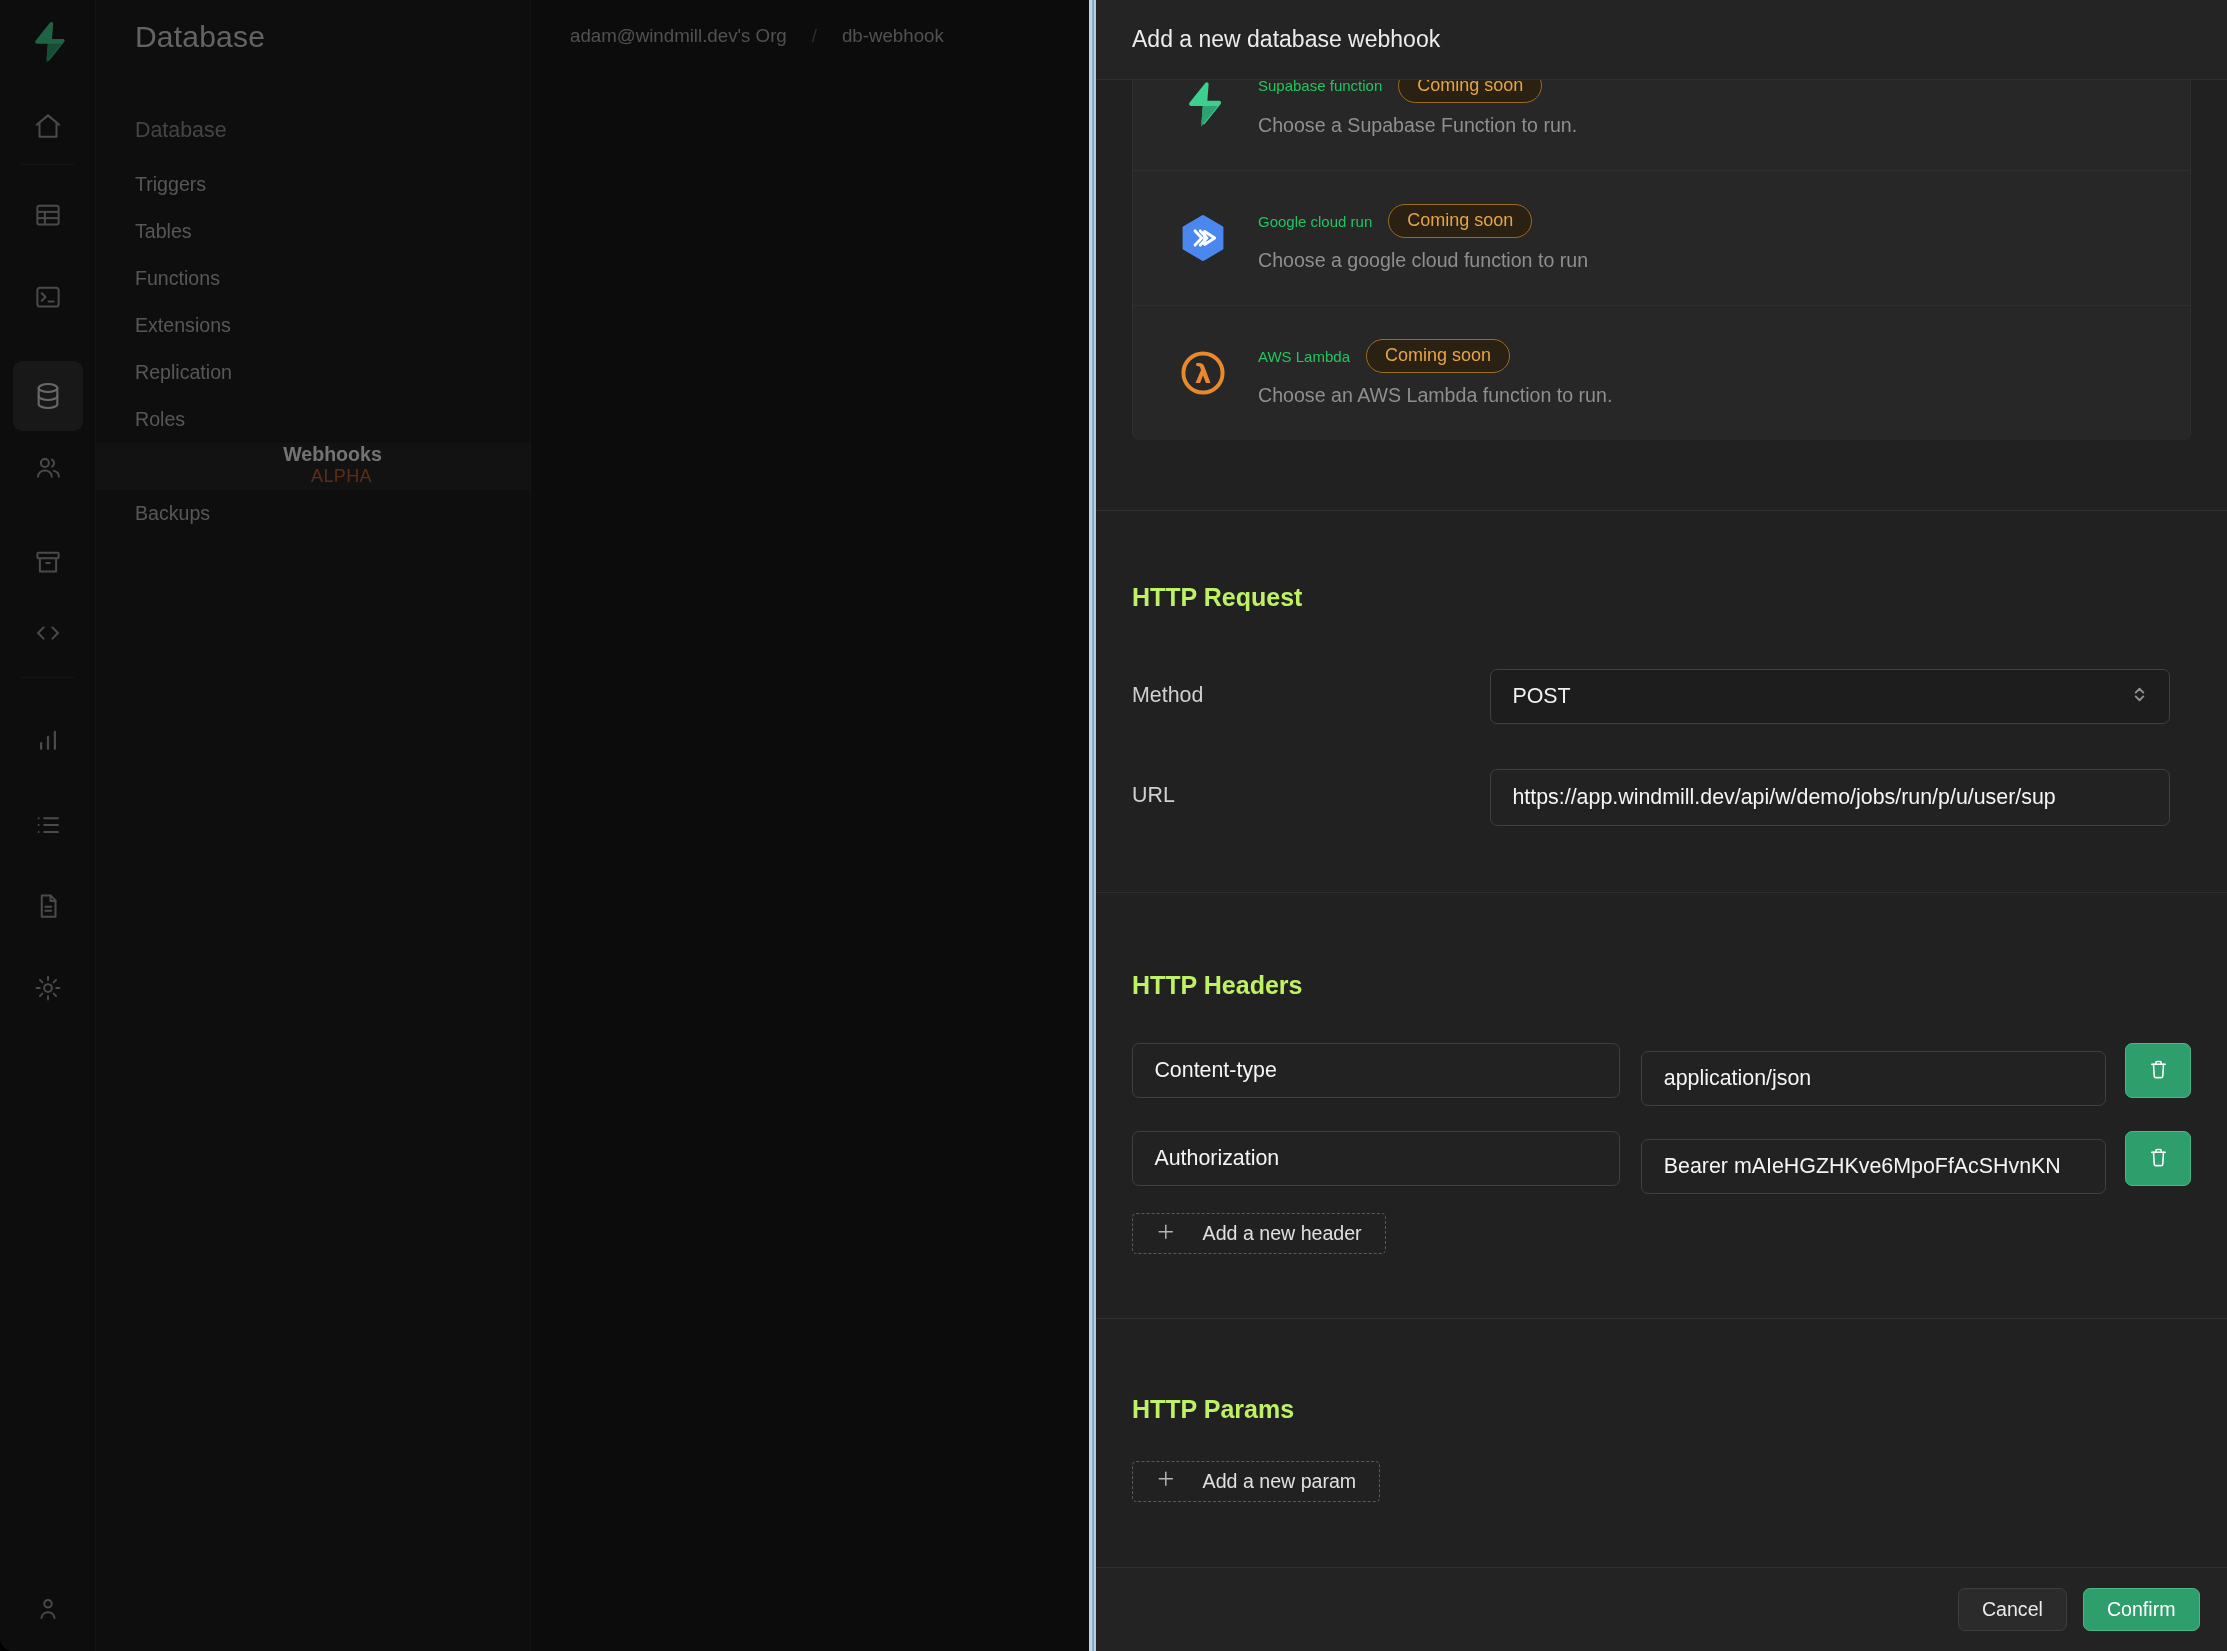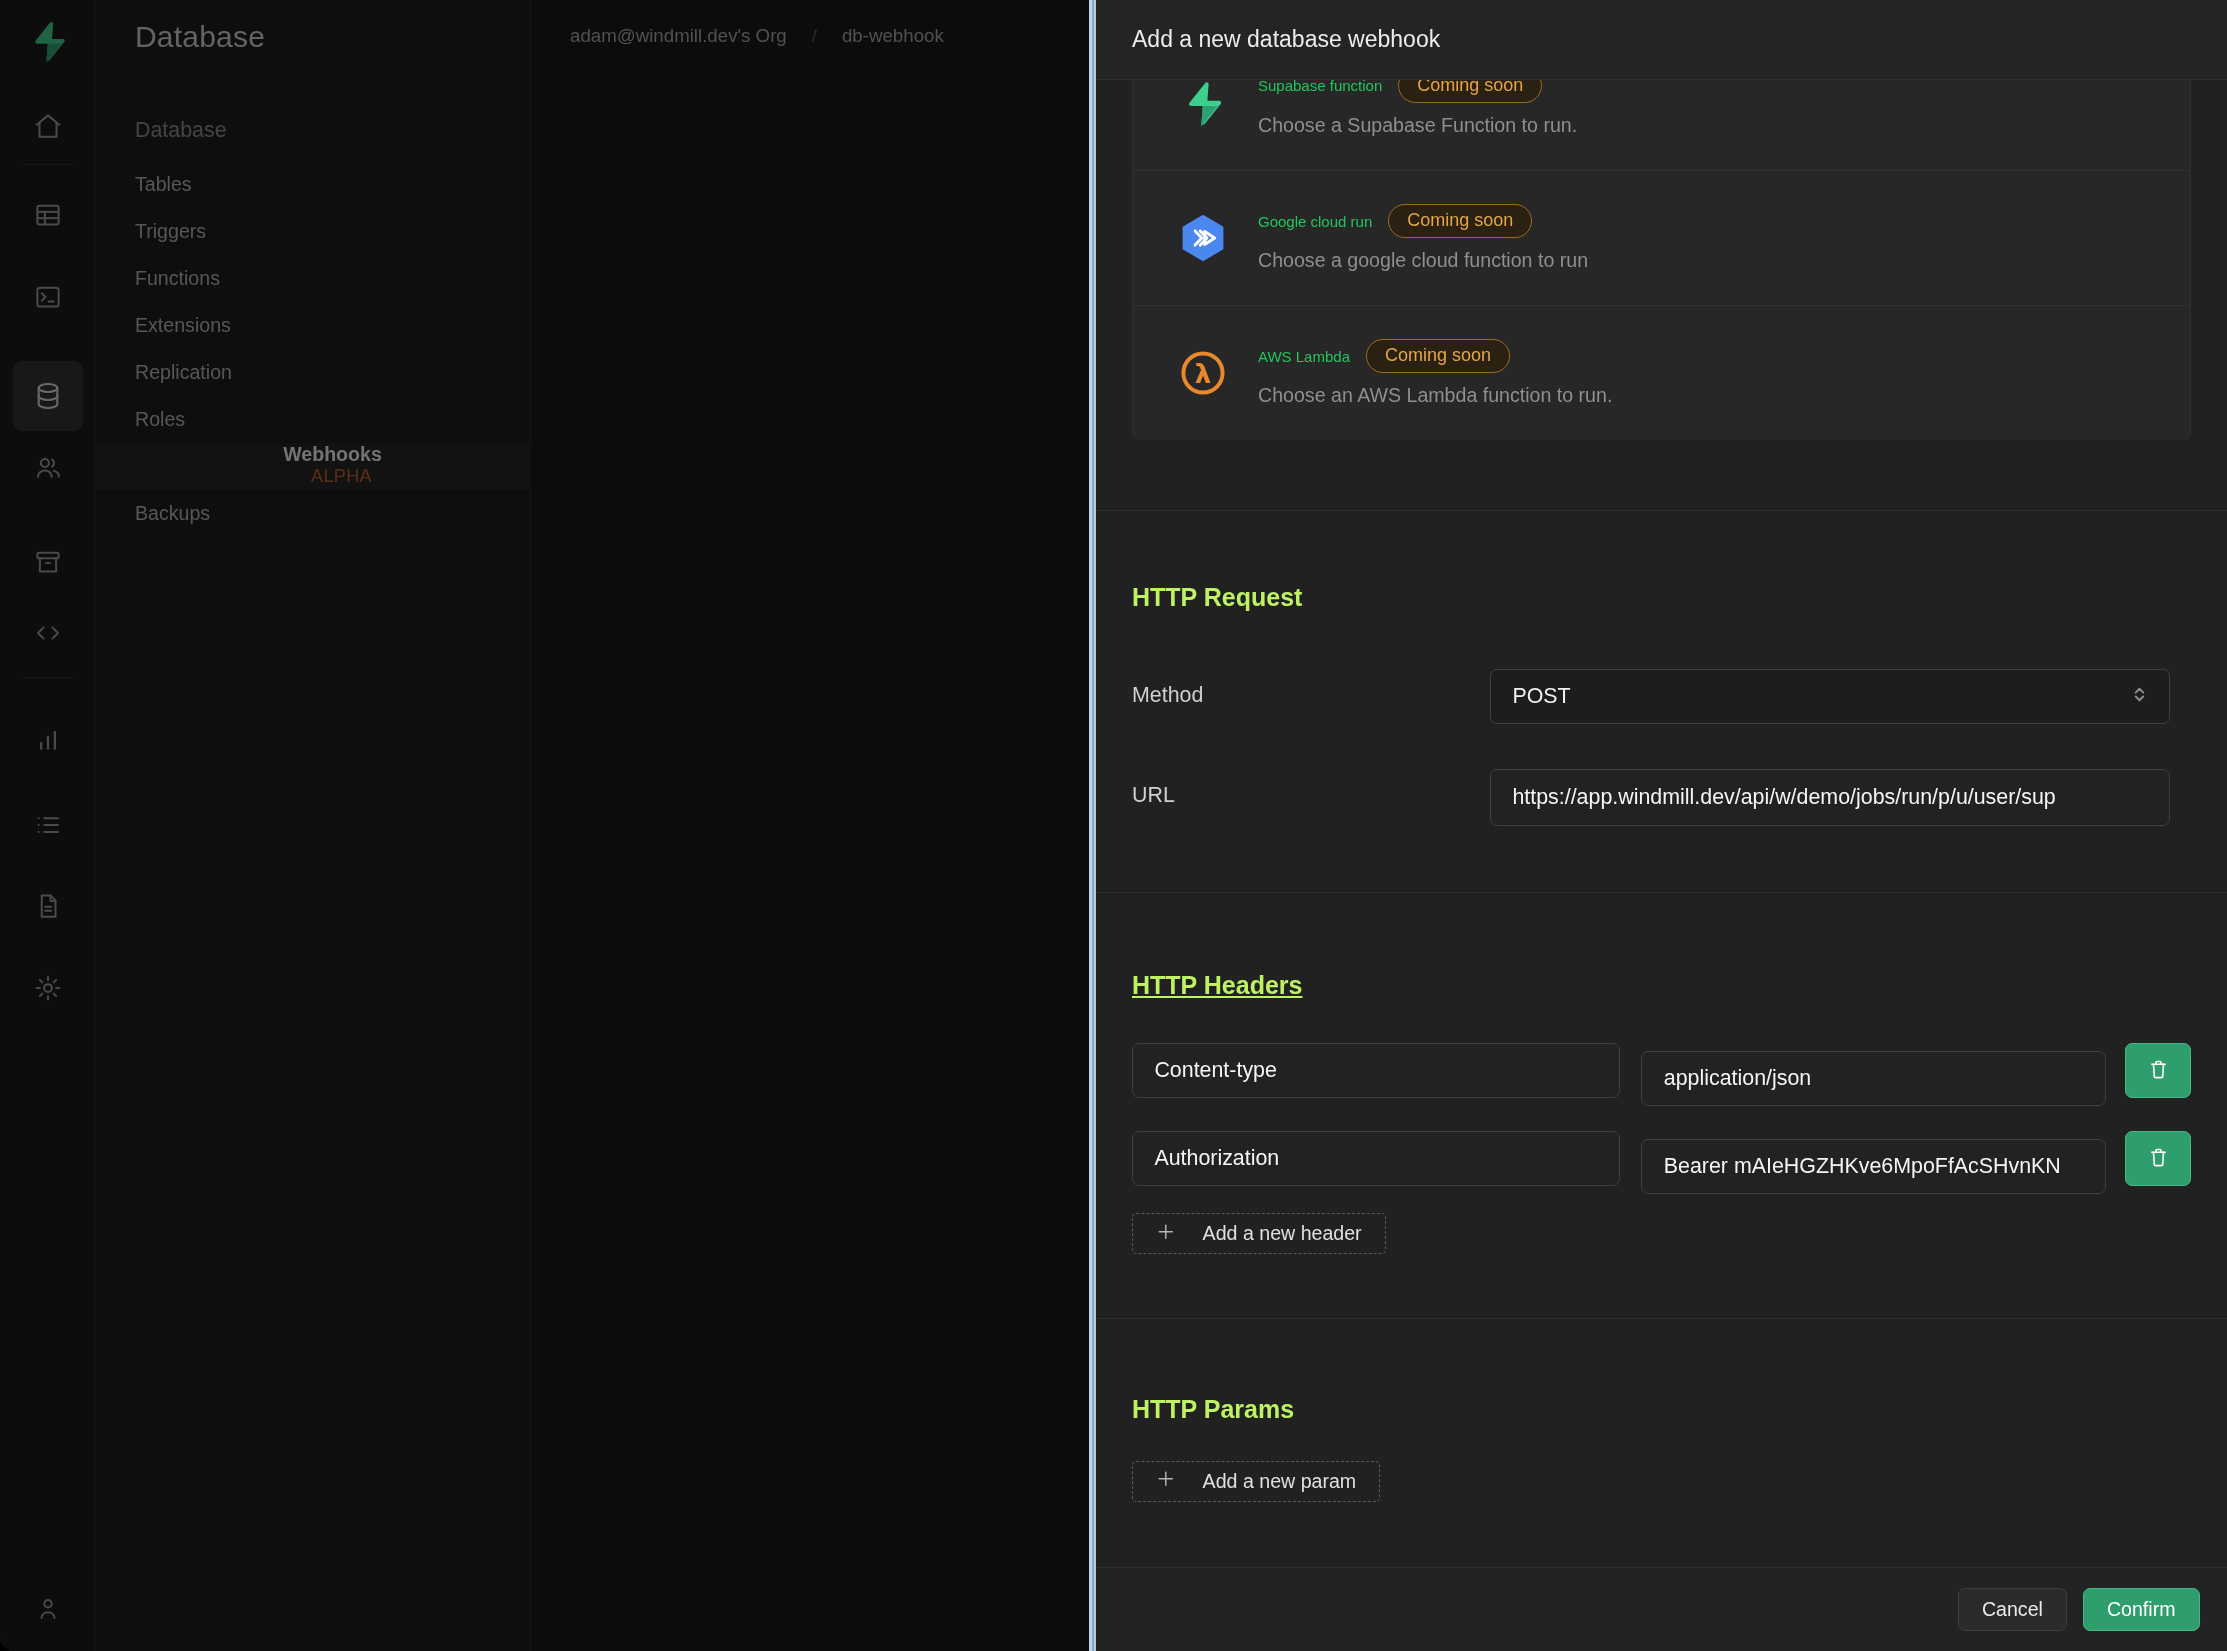--- a/index.html
+++ b/index.html
@@ -50,21 +50,21 @@
   .provider-text { margin-left:30px; }
   .provider-title-line { display:flex; align-items:center; gap:16px; }
   .provider-name { font-size:15px; color:#22c55e; }
   .soon-badge { font-size:18px; color:#e5a546; background:#2a2113; border:0.9px solid #9c6c1e; border-radius:890px; padding:5.3px 18px 6.2px; white-space:nowrap; }
   .provider-desc { margin-top:10.7px; font-size:19.6px; color:#8f8f8f; }
 
   .sep { height:0.9px; background:#2e2e2e; margin:0 -37px 0 -36px; }
   .sep1 { margin-top:70px; } .sep2 { margin-top:66px; } .sep3 { margin-top:64px; }
 
   .section-heading { font-size:25px; line-height:30px; color:#bef264; }
-  .h-request { margin-top:71px; } .h-headers { margin-top:77px;text-decoration:underline; } .h-params { margin-top:75px; }
+  .h-request { margin-top:71px; } .h-headers { margin-top:77px; } .h-params { margin-top:75px; }
 
   .form-row { display:flex; align-items:flex-start; }
   .row-method { margin-top:57px; } .row-url { margin-top:45px; }
   .form-label { width:358px; flex:none; font-size:21.4px; color:#cfcfcf; padding-top:14.3px; }
   .field { width:680px; }
   .select { height:55px; background:#1d1d1d; border:0.9px solid #414141; border-radius:7.1px; display:flex; align-items:center; padding:0 18px 0 21.4px; cursor:pointer; }
   .select-value { font-size:21.4px; color:#f0f0f0; flex:1; }
   .text-input { width:100%; height:57px; background:#222; border:0.9px solid #404040; border-radius:7.1px; padding:0 21.4px; font-size:21.4px; color:#f5f5f5; font-family:"Liberation Sans",sans-serif; outline:none; }
   .helper { margin:21.4px 0 0 358px; font-size:21.4px; color:#757575; }
 
@@ -187,24 +187,24 @@
           <path d="M6.8 20c.2-2.8 2.6-4.6 5.2-4.6s5 1.8 5.2 4.6"></path>
       </svg>
     </span>
   </aside>
 
   <nav class="sidebar">
     <div class="page-title">Database</div>
     <div class="group-label">Database</div>
     <ul class="side-items">
       <li class="side-item">
+          <span>Triggers</span>
+        </li>
+      <li class="side-item">
           <span>Tables</span>
-        </li>
-      <li class="side-item">
-          <span>Triggers</span>
         </li>
       <li class="side-item">
           <span>Functions</span>
         </li>
       <li class="side-item">
           <span>Extensions</span>
         </li>
       <li class="side-item">
           <span>Replication</span>
         </li>

